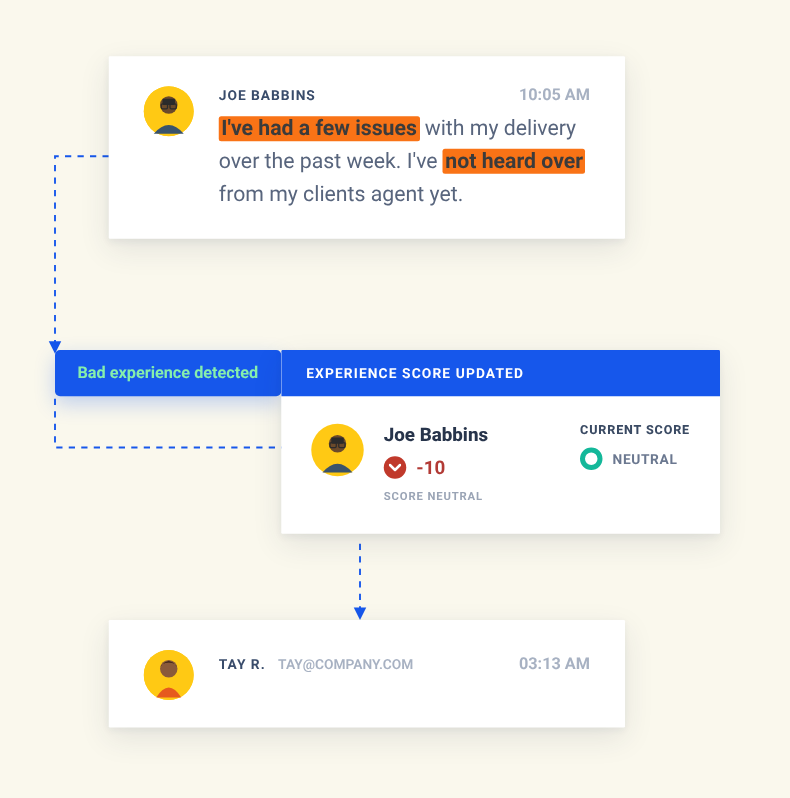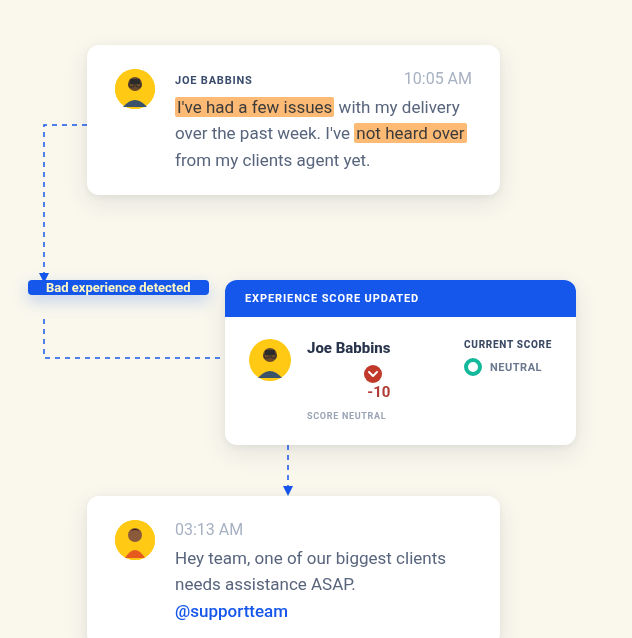--- a/index.html
+++ b/index.html
@@ -6,62 +6,62 @@
   html, body { width: 632px; height: 638px; }
   body {
     background: #faf8ed;
     font-family: -apple-system, BlinkMacSystemFont, "Segoe UI", Roboto, Helvetica, Arial, sans-serif;
     position: relative;
     color: #2d3b55;
   }
   .card {
     position: absolute;
     background: #ffffff;
-    border-radius: 12px;
+    border-radius: 1px;
     box-shadow: 0 8px 24px rgba(40,50,80,0.10), 0 2px 6px rgba(40,50,80,0.06);
   }
   
   .card1 { left: 87px; top: 45px; width: 413px; padding: 24px 28px 22px 28px; }
   .msg-row { display: flex; align-items: flex-start; }
   .avatar {
     width: 40px; height: 40px; border-radius: 50%;
     flex: 0 0 40px; margin-right: 20px;
     background: #ffc914;
     display: flex; align-items: center; justify-content: center;
   }
   .avatar svg { width: 40px; height: 40px; }
   .msg-content { flex: 1; }
   .msg-head { display: flex; justify-content: space-between; align-items: baseline; margin-bottom: 6px; }
   .msg-name { font-size: 11px; font-weight: 700; letter-spacing: 0.8px; color: #394c6b; }
-  .msg-time { font-size: 16px; font-weight: 400; color: #a7b1c2; }
+  .msg-time { font-size: 13px; font-weight: 700; color: #a7b1c2; }
   .msg-body { font-size: 17px; line-height: 1.55; color: #58657d; }
-  mark { background: #fdba74; color: #3b3b3b; padding: 0 2px; border-radius: 2px; }
+  mark { background: #f97316; color: #3b3b3b; padding: 0 2px; border-radius: 2px; font-weight: bold; }
   
   .badge {
     position: absolute;
-    left: 28px; top: 280px;
+    left: 44px; top: 280px;
     background: #1657eb;
-    color: #fef9c3;
+    color: #86efac;
     font-size: 13px;
     font-weight: 700;
-    padding: 0 18px;
+    padding: 11px 18px;
     border-radius: 4px;
     box-shadow: 0 6px 16px rgba(22,87,235,0.25);
   }
   
   .card2 { left: 225px; top: 280px; width: 351px; overflow: hidden; }
   .card2-header {
     background: #1657eb; color: #fff;
     font-size: 11px; font-weight: 700; letter-spacing: 0.9px;
     padding: 12px 20px;
   }
   .card2-body { padding: 22px 24px 24px 24px; display: flex; align-items: flex-start; }
   .score-left { flex: 1; display: flex; }
   .score-name { font-size: 15px; font-weight: 800; color: #27344b; margin-bottom: 8px; }
-  .score-delta-row { display: flex; align-items: flex-end; margin-bottom: 10px; flex-direction: column; }
+  .score-delta-row { display: flex; align-items: flex-end; margin-bottom: 10px; }
   .delta-icon {
     width: 18px; height: 18px; border-radius: 50%;
     background: #c0392b; display: inline-flex; align-items: center; justify-content: center;
     margin-right: 8px;
   }
   .delta-icon svg { width: 10px; height: 10px; }
   .delta-val { font-size: 15px; font-weight: 700; color: #b23a35; }
   .score-sub { font-size: 9px; font-weight: 700; letter-spacing: 0.7px; color: #9aa4b5; }
   .score-right { flex: 0 0 auto; padding-left: 8px; }
   .score-label { font-size: 10px; font-weight: 800; letter-spacing: 0.7px; color: #3a4a63; margin-bottom: 8px; }
@@ -169,20 +169,21 @@
     <div class="avatar">
       <svg viewBox="0 0 40 40">
         <circle cx="20" cy="20" r="20" fill="#ffc914"></circle>
         <path d="M10 38 Q20 22 30 38 Z" fill="#e65a1e"></path>
         <circle cx="20" cy="15" r="7" fill="#8b5a3a"></circle>
         <path d="M13 14 Q20 4 27 14 Q25 10 20 10 Q15 10 13 14 Z" fill="#2b1a10"></path>
       </svg>
     </div>
     <div class="msg-content">
       <div class="msg-head">
+        <span>
+          <span class="msg-name">TAY R.</span>
+          <span class="msg-email">TAY@COMPANY.COM</span>
+        </span>
         <span class="msg-time">03:13 AM</span>
       </div>
-      <p class="msg-body">
-        <span>Hey team, one of our biggest clients needs assistance ASAP. </span><span class="mention">@supportteam</span>
-      </p>
     </div>
   </div>
 </div>
 
 </body></html>

